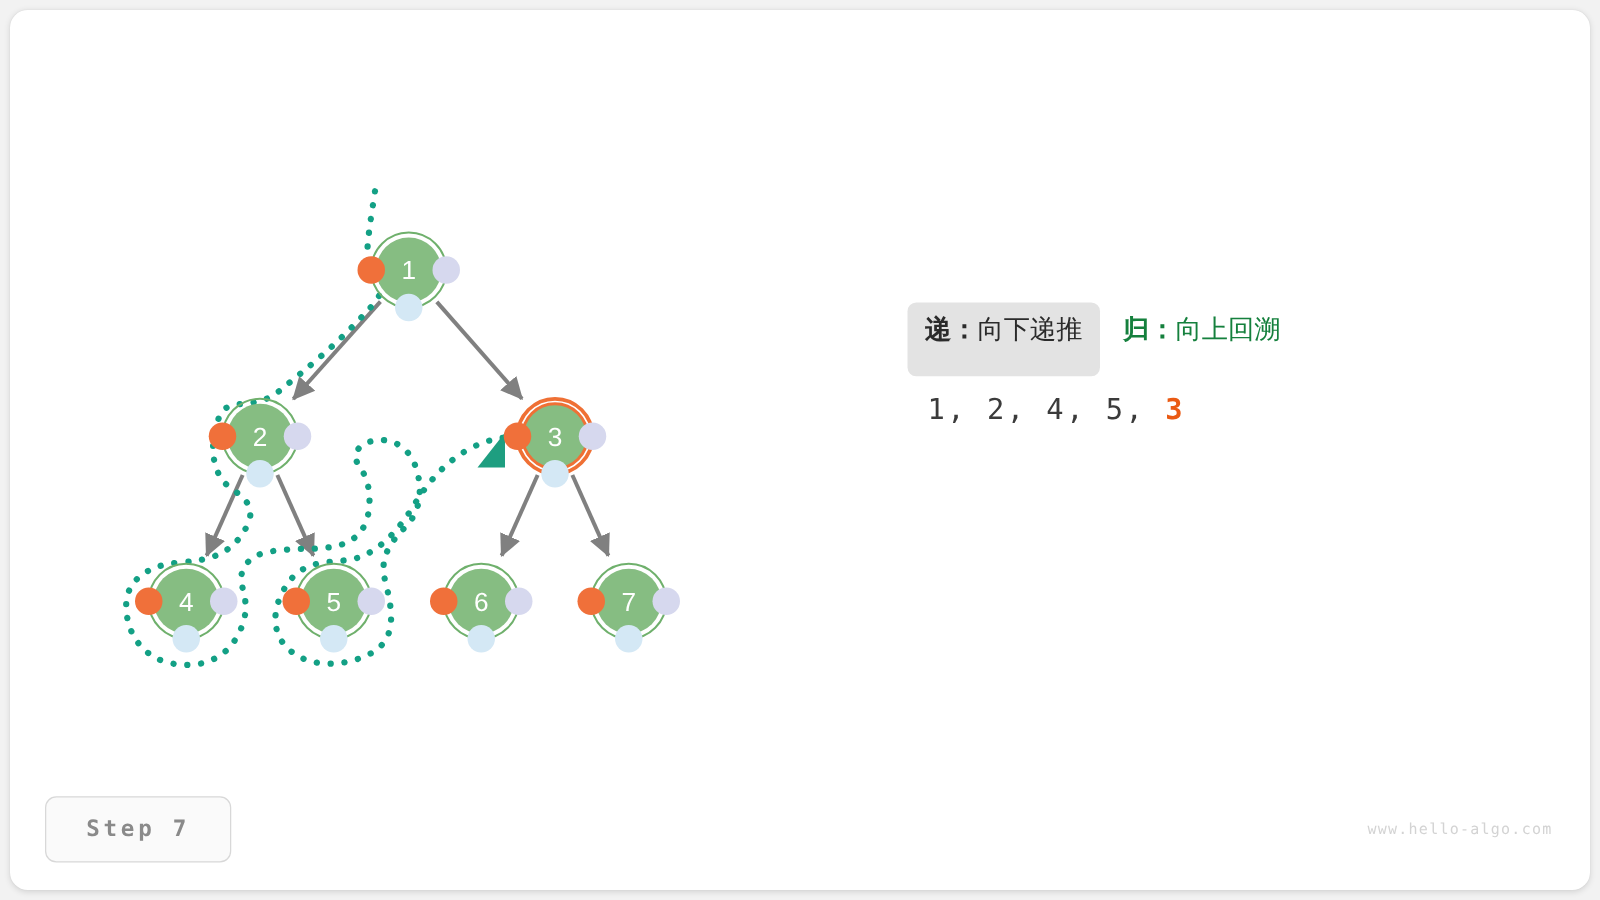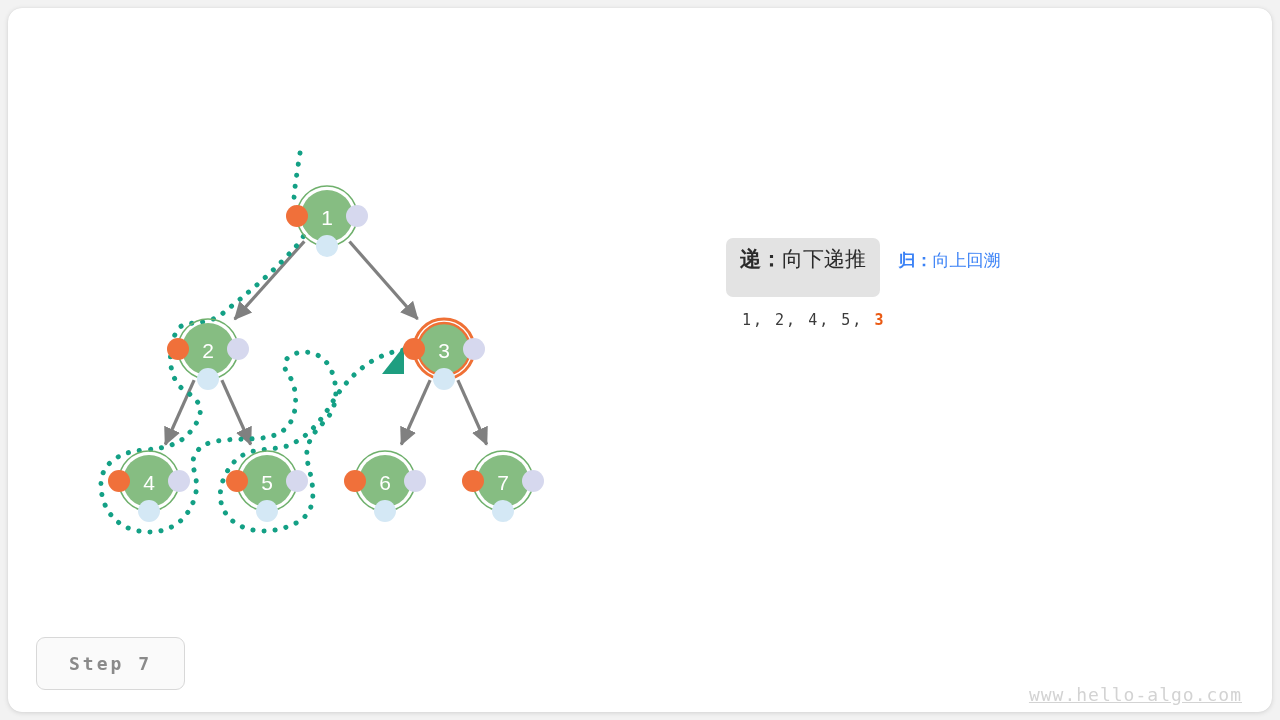--- a/index.html
+++ b/index.html
@@ -20,53 +20,53 @@
   
   #panel{position:absolute;left:718px;top:224px;width:520px;}
   .recurse-line{
     display:inline-block;
     font-size:21px;color:#2b2b2b;
     padding:7px 14px 24px 14px;border-radius:7px;
     background:#e3e3e3;white-space:nowrap;
   }
   .return-line{
     display:inline-block;margin-top:10px;
-    font-size:17px;color:#3b82f6;
+    font-size:21px;color:#15803d;
     padding:7px 14px 8px 14px;white-space:nowrap;
   }
   .kw{font-weight:bold;}
   .order-head{
     margin-top:34px;margin-left:14px;
     font-size:21px;color:#8d8d8d;white-space:nowrap;
   }
   .order-head .title{font-weight:bold;color:#2b2b2b;}
   .dotmark{
     display:inline-block;width:17px;height:17px;border-radius:50%;
     background:#f0703a;vertical-align:-2px;margin:0 5px;
   }
   .sequence{
     margin-top:14px;margin-left:16px;
     font-family:"DejaVu Sans Mono","Liberation Mono",monospace;
-    font-size:15px;color:#3b3b3b;letter-spacing:2px;white-space:nowrap;
+    font-size:23px;color:#3b3b3b;letter-spacing:2px;white-space:nowrap;
   }
   .sequence .cur{color:#ea5a13;font-weight:bold;}
 
   
   #step{
     position:absolute;left:28px;top:629px;
     padding:15px 32px;border:1px solid #d8d8d8;border-radius:9px;
     background:#fafafa;color:#8a8a8a;
     font-family:"DejaVu Sans Mono","Liberation Mono",monospace;
     font-size:18px;font-weight:bold;letter-spacing:3px;
   }
   
   #wm{
-    position:absolute;right:30px;top:676px;
+    position:absolute;right:30px;top:648px;
     font-family:"DejaVu Sans Mono","Liberation Mono",monospace;
-    font-size:18px;color:#d3d3d3;letter-spacing:1px;text-decoration:underline;
+    font-size:12px;color:#d3d3d3;letter-spacing:1px;
   }
   .nodenum{
     font-family:"Liberation Sans","DejaVu Sans",sans-serif;
     font-size:21px;fill:#ffffff;text-anchor:middle;dominant-baseline:central;
   }
 </style>
 </head>
 <body>
 
 <div id="card">

